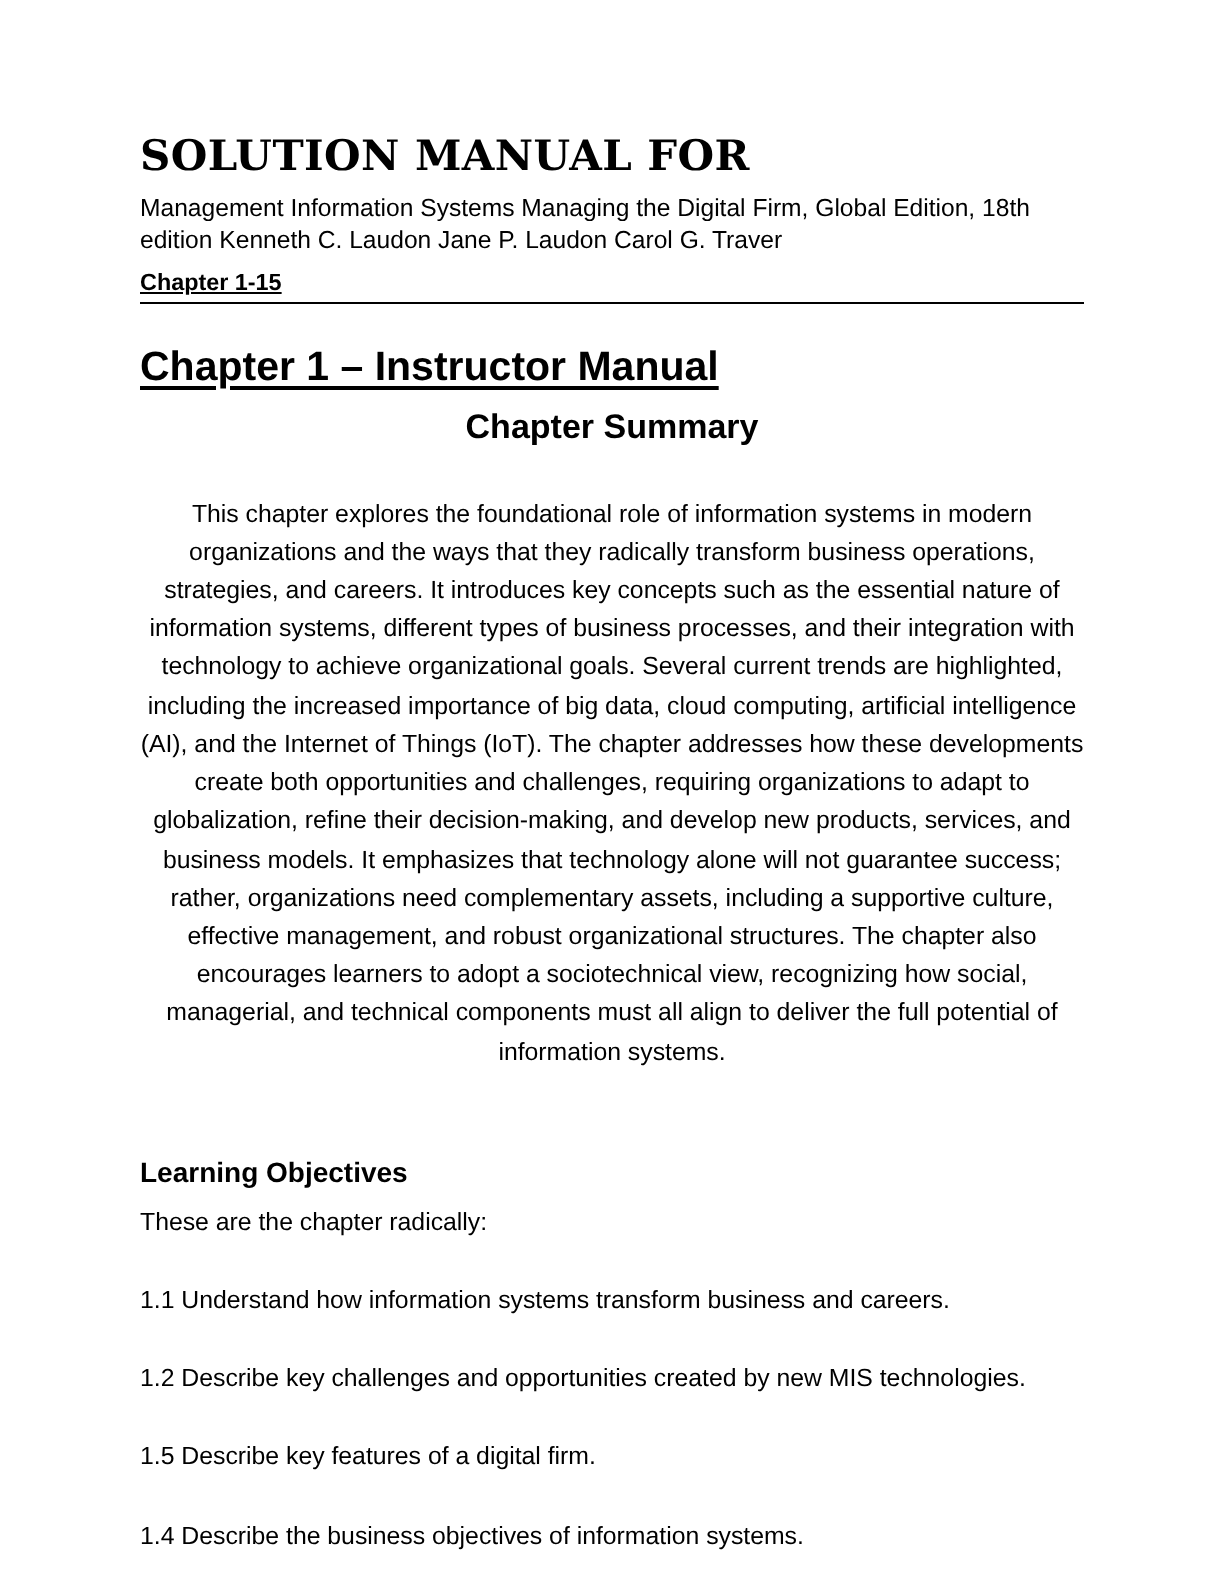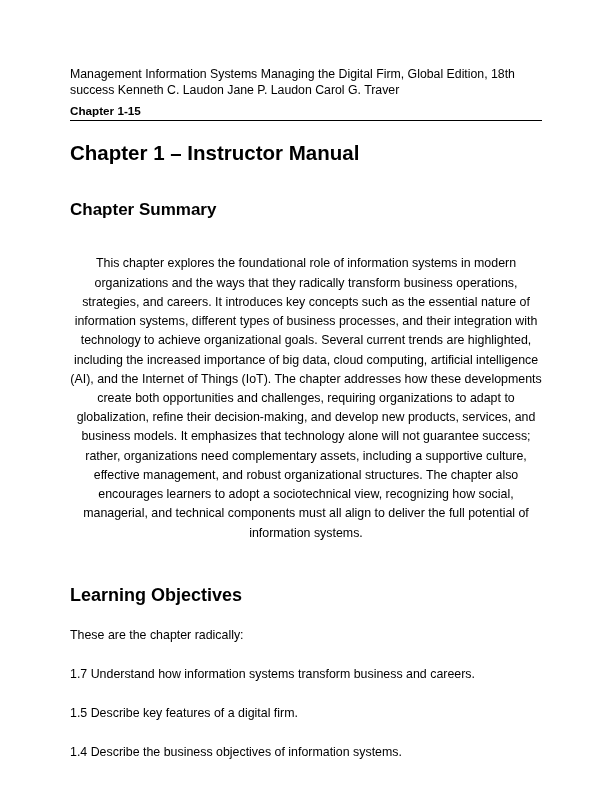--- a/index.html
+++ b/index.html
@@ -35,81 +35,86 @@
   }
   .subtitle {
     font-size: 12.3px;
     line-height: 1.32;
     margin: 0 0 6px 0;
   }
   .chapter-range {
     font-size: 11.7px;
     font-weight: bold;
     margin: 0 0 3px 0;
+    text-decoration: underline;
   }
   .rule {
     border: 0;
     border-top: 1.4px solid #000;
     margin: 0 0 20px 0;
     width: 100%;
   }
   h1.section-title {
     font-size: 20.5px;
     font-weight: bold;
-    margin: 0 0 35px 0;
+    margin: 0 0 8px 0;
+    text-decoration: underline;
     text-underline-offset: 3px;
   }
   h2.sub-head {
     font-size: 17px;
     font-weight: bold;
-    margin: 0 0 34px 0;
+    margin: 0 0 24px 0;
+    text-align: center;
   }
   p.body-text {
     font-size: 12.4px;
     line-height: 1.55;
     margin: 0 0 14px 0;
     text-align: center;
   }
   h2.objectives-head {
-    font-size: 18px;
+    font-size: 14px;
     font-weight: bold;
-    margin: 42px 0 20px 0;
+    margin: 42px 0 8px 0;
   }
   p.lead-in {
     font-size: 12.4px;
     line-height: 1.55;
     margin: 0 0 20px 0;
   }
   p.objective {
     font-size: 12.4px;
     line-height: 1.55;
     margin: 0 0 20px 0;
   }
 </style>
 </head>
 <body>
 
 <div class="page">
   <div class="content">
 
+    <div class="doc-title">Solution Manual for</div>
 
-    <div class="subtitle">Management Information Systems Managing the Digital Firm, Global Edition, 18th success Kenneth C. Laudon Jane P. Laudon Carol G. Traver</div>
+    <div class="subtitle">Management Information Systems Managing the Digital Firm, Global Edition, 18th edition Kenneth C. Laudon Jane P. Laudon Carol G. Traver</div>
 
     <div class="chapter-range">Chapter 1-15</div>
 
     <hr class="rule">
 
     <h1 class="section-title">Chapter 1 – Instructor Manual</h1>
 
     <h2 class="sub-head">Chapter Summary</h2>
 
     <p class="body-text">This chapter explores the foundational role of information systems in modern organizations and the ways that they radically transform business operations, strategies, and careers. It introduces key concepts such as the essential nature of information systems, different types of business processes, and their integration with technology to achieve organizational goals. Several current trends are highlighted, including the increased importance of big data, cloud computing, artificial intelligence (AI), and the Internet of Things (IoT). The chapter addresses how these developments create both opportunities and challenges, requiring organizations to adapt to globalization, refine their decision-making, and develop new products, services, and business models. It emphasizes that technology alone will not guarantee success; rather, organizations need complementary assets, including a supportive culture, effective management, and robust organizational structures. The chapter also encourages learners to adopt a sociotechnical view, recognizing how social, managerial, and technical components must all align to deliver the full potential of information systems.</p>
 
     <h2 class="objectives-head">Learning Objectives</h2>
 
     <p class="lead-in">These are the chapter radically:</p>
 
-    <p class="objective">1.7 Understand how information systems transform business and careers.</p>
+    <p class="objective">1.1 Understand how information systems transform business and careers.</p>
+    <p class="objective">1.2 Describe key challenges and opportunities created by new MIS technologies.</p>
     <p class="objective">1.5 Describe key features of a digital firm.</p>
     <p class="objective">1.4 Describe the business objectives of information systems.</p>
 
   </div>
 </div>
 
 </body></html>

